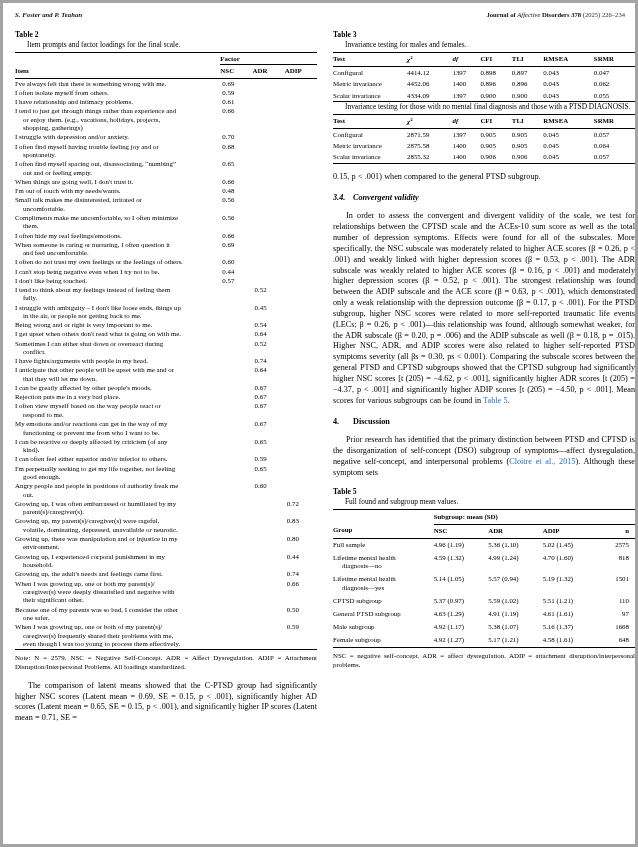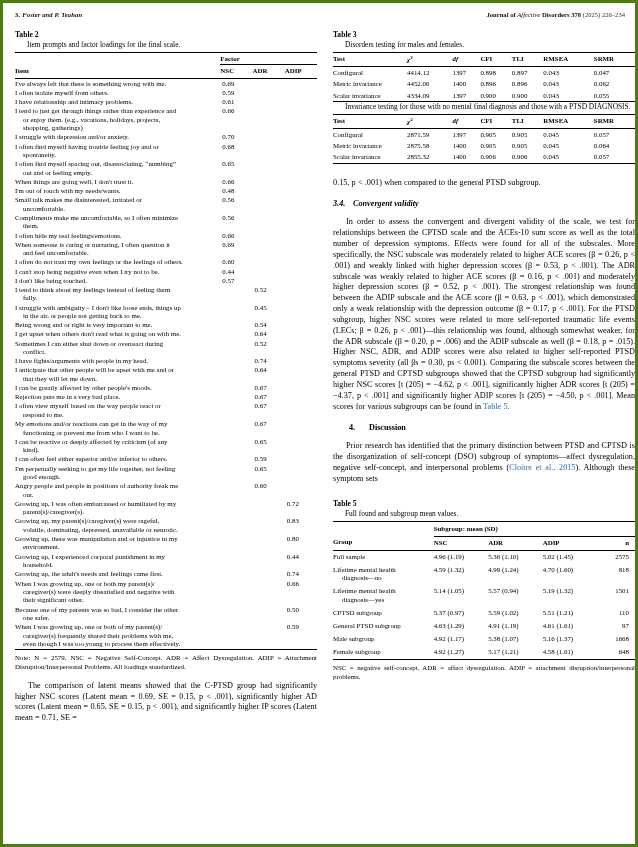--- a/index.html
+++ b/index.html
@@ -5,21 +5,21 @@
   html,body{margin:0;padding:0;background:#1a1a1a;}
   body{
     font-family:"Liberation Serif", serif;
     -webkit-font-smoothing:antialiased;
   }
   .page{
     position:relative;
     width:638px;height:847px;
     background:#ffffff;
     box-sizing:border-box;
-    border:3px solid #4d7c0f;
+    border:3px solid #a3a3a3;
     overflow:hidden;
   }
   .inner{
     position:absolute;
     left:0;top:0;right:0;bottom:0;
     padding:8px 10px 6px 12px;
     box-sizing:border-box;
   }
   
   .runhead{
@@ -60,36 +60,36 @@
     font-size:8.2px;line-height:1.32;text-align:justify;
     margin:9px 0 0 0;
     text-indent:13px;
     word-spacing:.2px;
   }
   .body-p.noind{text-indent:0;}
   .sec-h{
     font-size:8.2px;font-weight:bold;font-style:italic;
     margin:11px 0 0 0;
   }
-  .sec-h.up{font-style:normal;margin-left:16px;}
+  .sec-h.up{font-style:normal;}
   .sec-h .nm{display:inline-block;min-width:20px;}
   .lnk{color:#2a6ebb;}
   .ital{font-style:italic;}
   
   .t34{font-size:6.9px;}
   .t34 td{padding:2.2px 0;}
   .t34 .c1{width:74px;}
   .t34 .cn{width:auto;text-align:left;}
   .t5 td{padding:2.2px 0;line-height:1.25;}
   .t5 .g{width:92px;padding-right:4px;}
   .t5 .v{width:52px;}
   .t5 .n{width:30px;text-align:right;padding-right:6px;}
   .t5 .ind{display:block;padding-left:9px;}
   .sup{font-size:.72em;vertical-align:super;}
-  .mt14{margin-top:14px;}
+  .mt14{margin-top:8px;}
   .mt20{margin-top:20px;}
 </style>
 </head>
 <body>
 
 <div class="page">
  <div class="inner">
 
   <div class="runhead">
     <span class="authors">S. Foster and P. Teahan</span>
@@ -355,21 +355,21 @@
      </table>
 
      <div class="note"><span>Note: N = 2579. NSC = Negative Self-Concept. ADR = Affect Dysregulation. ADIP = Attachment Disruption/Interpersonal Problems. All loadings standardized.</span></div>
 
      <p class="body-p">The comparison of latent means showed that the C-PTSD group had significantly higher NSC scores (Latent mean = 0.69, SE = 0.15, p &lt; .001), significantly higher AD scores (Latent mean = 0.65, SE = 0.15, p &lt; .001), and significantly higher IP scores (Latent mean = 0.71, SE =</p>
    </div>
 
    <div class="col">
 
      <div class="tbl-label">Table 3</div>
-     <div class="tbl-caption">Disorders testing for males and females.</div>
+     <div class="tbl-caption">Invariance testing for males and females.</div>
      <table class="t34">
        <tbody>
        <tr class="hdr rule-top rule-bot">
          <td class="c1">Test</td>
          <td class="cn"><span class="ital">χ</span><span class="sup">2</span></td>
          <td class="cn ital">df</td>
          <td class="cn">CFI</td>
          <td class="cn">TLI</td>
          <td class="cn">RMSEA</td>
          <td class="cn">SRMR</td>

